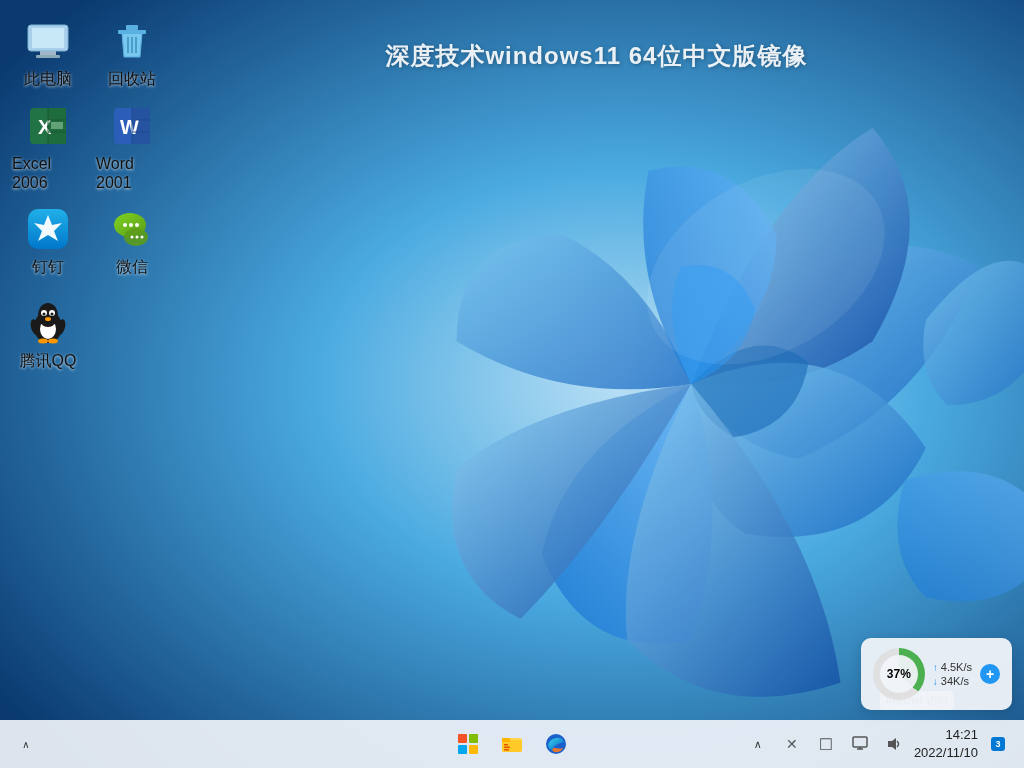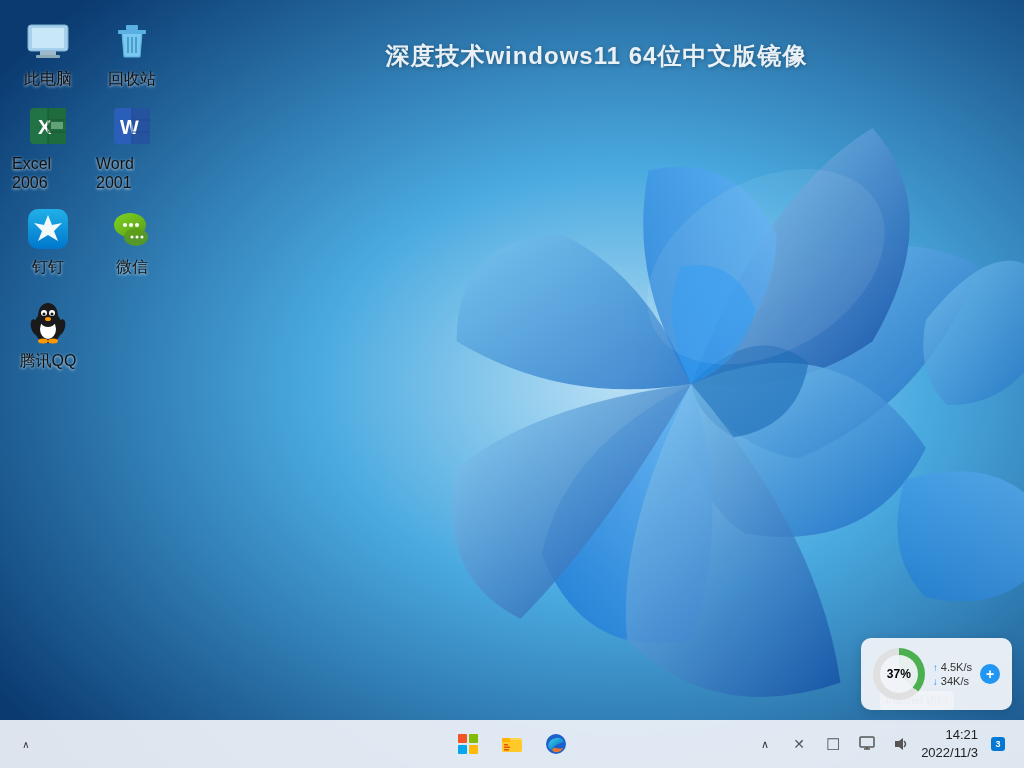--- a/index.html
+++ b/index.html
@@ -521,21 +521,21 @@
       </div>
       <div class="tray-icon-btn">
         <svg width="16" height="16" viewBox="0 0 16 16">
           <polygon points="2,5 6,5 10,2 10,14 6,11 2,11" fill="#555"></polygon>
           <path d="M11 5 Q14 8 11 11" fill="none" stroke="#555" stroke-width="1.5"></path>
         </svg>
       </div>
 
       <div id="clock-area">
         <div>14:21</div>
-        <div>2022/11/3</div>
+        <div>2022/11/10</div>
       </div>
 
       <div class="tray-icon-btn" style="position:relative;">
         <svg width="16" height="16" viewBox="0 0 16 16">
           <rect x="1" y="1" width="14" height="14" rx="3" fill="#0078d4"></rect>
           <text x="8" y="11" text-anchor="middle" font-size="9" fill="white" font-weight="bold">3</text>
         </svg>
       </div>
     </div>
 

